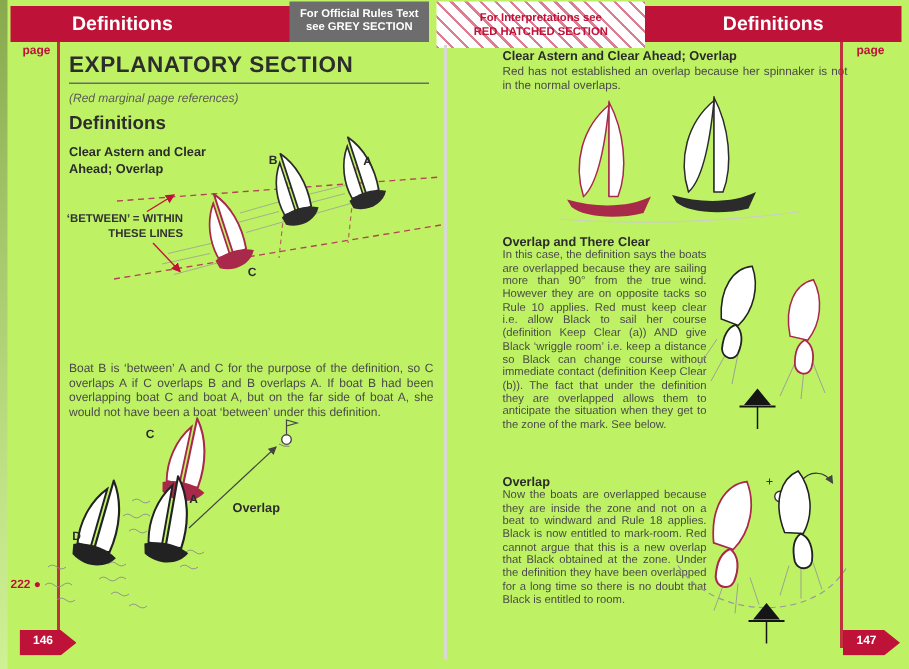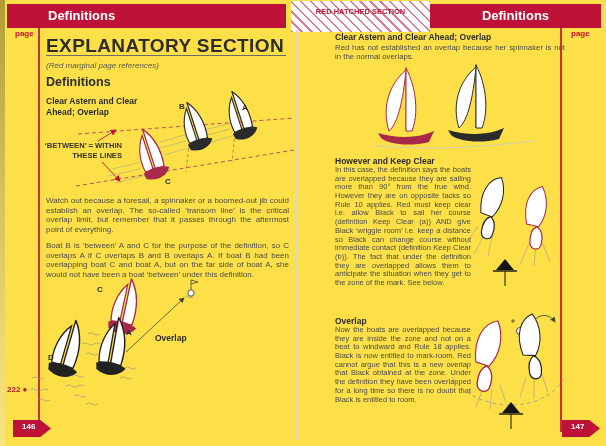--- a/index.html
+++ b/index.html
@@ -1,16 +1,16 @@
 <!DOCTYPE html>
 <html><head>
 <meta charset="utf-8">
 <style>
   html,body{margin:0;padding:0;background:#ffffff;}
-  .shot{position:relative;width:606px;height:446px;background:#fde047;
+  .shot{position:relative;width:606px;height:446px;background:#bef264;
         font-family:"Liberation Sans",sans-serif;overflow:hidden;}
   .abs{position:absolute;}
   
   .bar{background:#bf1238;color:#fff;font-weight:bold;font-size:13px;line-height:24px;}
   .bar-left{left:7px;top:4px;width:279px;height:24px;padding-left:0;}
   .bar-left span{position:absolute;left:41px;top:0;}
   .bar-right{left:430px;top:4px;width:171px;height:24px;text-align:center;}
   .grey-box{left:193px;top:1px;width:93px;height:27px;background:#6e6d6d;color:#fff;
             font-weight:bold;font-size:7.5px;line-height:1.25;text-align:center;padding-top:3px;box-sizing:border-box;}
   .hatch-box{left:291px;top:1px;width:139px;height:31px;background:
@@ -19,21 +19,21 @@
   
   .vline{width:1.5px;background:#bf1238;opacity:.85;}
   .page-label{font-size:8px;font-weight:bold;color:#bf1238;}
   .margin-ref{font-size:8px;font-weight:bold;color:#bf1238;}
   .tab{background:#bf1238;color:#fff;font-weight:bold;font-size:8px;line-height:13px;
        width:38px;height:17px;clip-path:polygon(0 0,72% 0,100% 50%,72% 100%,0 100%);padding-left:9px;box-sizing:border-box;}
   .edge{left:0;top:0;width:5px;height:446px;opacity:.35;
         background:linear-gradient(180deg,#222 0%,#777 35%,#c9c9c9 75%,#eee 100%);}
   .seam{left:296px;top:30px;width:1.5px;height:410px;background:#d8d8d4;}
   
-  .title{font-size:19px;font-weight:bold;color:#2d2d2d;letter-spacing:.4px;}
+  .title{font-size:15px;font-weight:bold;color:#2d2d2d;letter-spacing:.4px;}
   .rule{height:1.2px;background:#6a6a6a;}
   .subtitle{font-style:italic;font-size:8px;color:#5a5a5a;}
   .h-lg{font-size:12.5px;font-weight:bold;color:#2d2d2d;}
   .h-sm{font-size:8.5px;font-weight:bold;color:#2b2b2b;line-height:1.25;}
   .body-text{font-size:8px;line-height:1.2;color:#4a4a4a;text-align:justify;}
   .rcol{font-size:7.5px;line-height:1.16;color:#4a4a4a;text-align:justify;}
   svg text{font-family:"Liberation Sans",sans-serif;}
   .diag-label{font-size:8px;font-weight:bold;fill:#2b2b2b;}
   .anno{font-size:7.6px;font-weight:bold;fill:#333;}
 </style>
@@ -69,21 +69,26 @@
   </svg>
 
   <div class="abs edge"></div>
 
   <div class="abs bar bar-left">
     <span>Definitions</span>
   </div>
   <div class="abs bar bar-right">
     <span>Definitions</span>
   </div>
+  <div class="abs grey-box">
+    <div>For Official Rules Text</div>
+    <div>see GREY SECTION</div>
+  </div>
   <div class="abs hatch-box">
+    <div>For Interpretations see</div>
     <div>RED HATCHED SECTION</div>
   </div>
 
   <div class="abs seam"></div>
 
   <div class="abs page-label" style="left:15px;top:29px;">page</div>
   <div class="abs vline" style="left:38px;top:27px;height:405px;"></div>
 
   <div class="abs title" style="left:46px;top:35px;">EXPLANATORY SECTION</div>
   <div class="abs rule" style="left:46px;top:55px;width:240px;"></div>
@@ -112,21 +117,20 @@
     <use href="#g-cb" transform="translate(197,33) rotate(-18) scale(1.1)" color="#2b2b2b"></use>
     <text class="diag-label" x="140" y="25" text-anchor="middle">B</text>
     <text class="diag-label" x="203" y="26" text-anchor="middle">A</text>
     <text class="diag-label" x="126" y="100" text-anchor="middle">C</text>
     <text class="anno" x="80" y="64" text-anchor="end">‘BETWEEN’ = WITHIN</text>
     <text class="anno" x="80" y="74" text-anchor="end">THESE LINES</text>
     <path d="M56,57 L74,46" stroke="#bf1238" stroke-width="0.9" marker-end="url(#mArrR)" fill="none"></path>
     <path d="M60,78 L78,97" stroke="#bf1238" stroke-width="0.9" marker-end="url(#mArrR)" fill="none"></path>
   </svg>
 
-  <div class="abs body-text" style="left:46px;top:196px;width:243px;">Watch out because a foresail, a spinnaker or a boomed-out jib could establish an overlap. The so-called ‘transom line’ is the critical overlap limit, but remember that it passes through the aftermost point of everything.</div>
   <div class="abs body-text" style="left:46px;top:241px;width:243px;">Boat B is ‘between’ A and C for the purpose of the definition, so C overlaps A if C overlaps B and B overlaps A. If boat B had been overlapping boat C and boat A, but on the far side of boat A, she would not have been a boat ‘between’ under this definition.</div>
 
   <svg class="abs" style="left:28px;top:272px;" width="178" height="152" viewBox="0 0 178 152">
     <g stroke="#8a8a8a" stroke-width="0.6" fill="none">
       <path d="M60,62 q3,-2.5 6,0 q3,2.5 6,0"></path>
         <path d="M54,72 q3,-2.5 6,0 q3,2.5 6,0 q3,-2.5 6,0"></path>
       <path d="M58,82 q3,-2.5 6,0 q3,2.5 6,0"></path>
       <path d="M44,104 q3,-2.5 6,0 q3,2.5 6,0"></path>
         <path d="M38,114 q3,-2.5 6,0 q3,2.5 6,0 q3,-2.5 6,0"></path>
       <path d="M46,124 q3,-2.5 6,0 q3,2.5 6,0"></path>
@@ -158,21 +162,21 @@
 
   <div class="abs h-sm" style="left:335px;top:32px;">Clear Astern and Clear Ahead; Overlap</div>
   <div class="abs rcol" style="left:335px;top:43px;width:230px;font-size:7.8px;">Red has not established an overlap because her spinnaker is not in the normal overlaps.</div>
 
   <svg class="abs" style="left:350px;top:62px;" width="200" height="90" viewBox="0 0 200 90">
     <path d="M24,84 Q100,90 184,79" stroke="#ccc" stroke-width="0.8" fill="none"></path>
     <use href="#g-sp" transform="translate(26,3)" color="#a8294a"></use>
     <use href="#g-sp" transform="translate(96,0)" color="#2b2b2b"></use>
   </svg>
 
-  <div class="abs h-sm" style="left:335px;top:156px;">However and Keep Clear</div>
+  <div class="abs h-sm" style="left:335px;top:156px;">Overlap and There Clear</div>
   <div class="abs rcol" style="left:335px;top:166px;width:136px;">In this case, the definition says the boats are overlapped because they are sailing more than 90° from the true wind. However they are on opposite tacks so Rule 10 applies. Red must keep clear i.e. allow Black to sail her course (definition Keep Clear (a)) AND give Black ‘wriggle room’ i.e. keep a distance so Black can change course without immediate contact (definition Keep Clear (b)). The fact that under the definition they are overlapped allows them to anticipate the situation when they get to the zone of the mark. See below.</div>
 
   <svg class="abs" style="left:462px;top:158px;" width="104" height="136" viewBox="0 0 104 136">
     <g stroke="#999" stroke-width="0.6">
       <path d="M24,74 L12,96"></path>
         <path d="M30,78 L26,98"></path>
         <path d="M16,68 L4,86"></path>
       <path d="M68,84 L58,106"></path>
         <path d="M74,88 L72,108"></path>
         <path d="M80,84 L88,104"></path>

